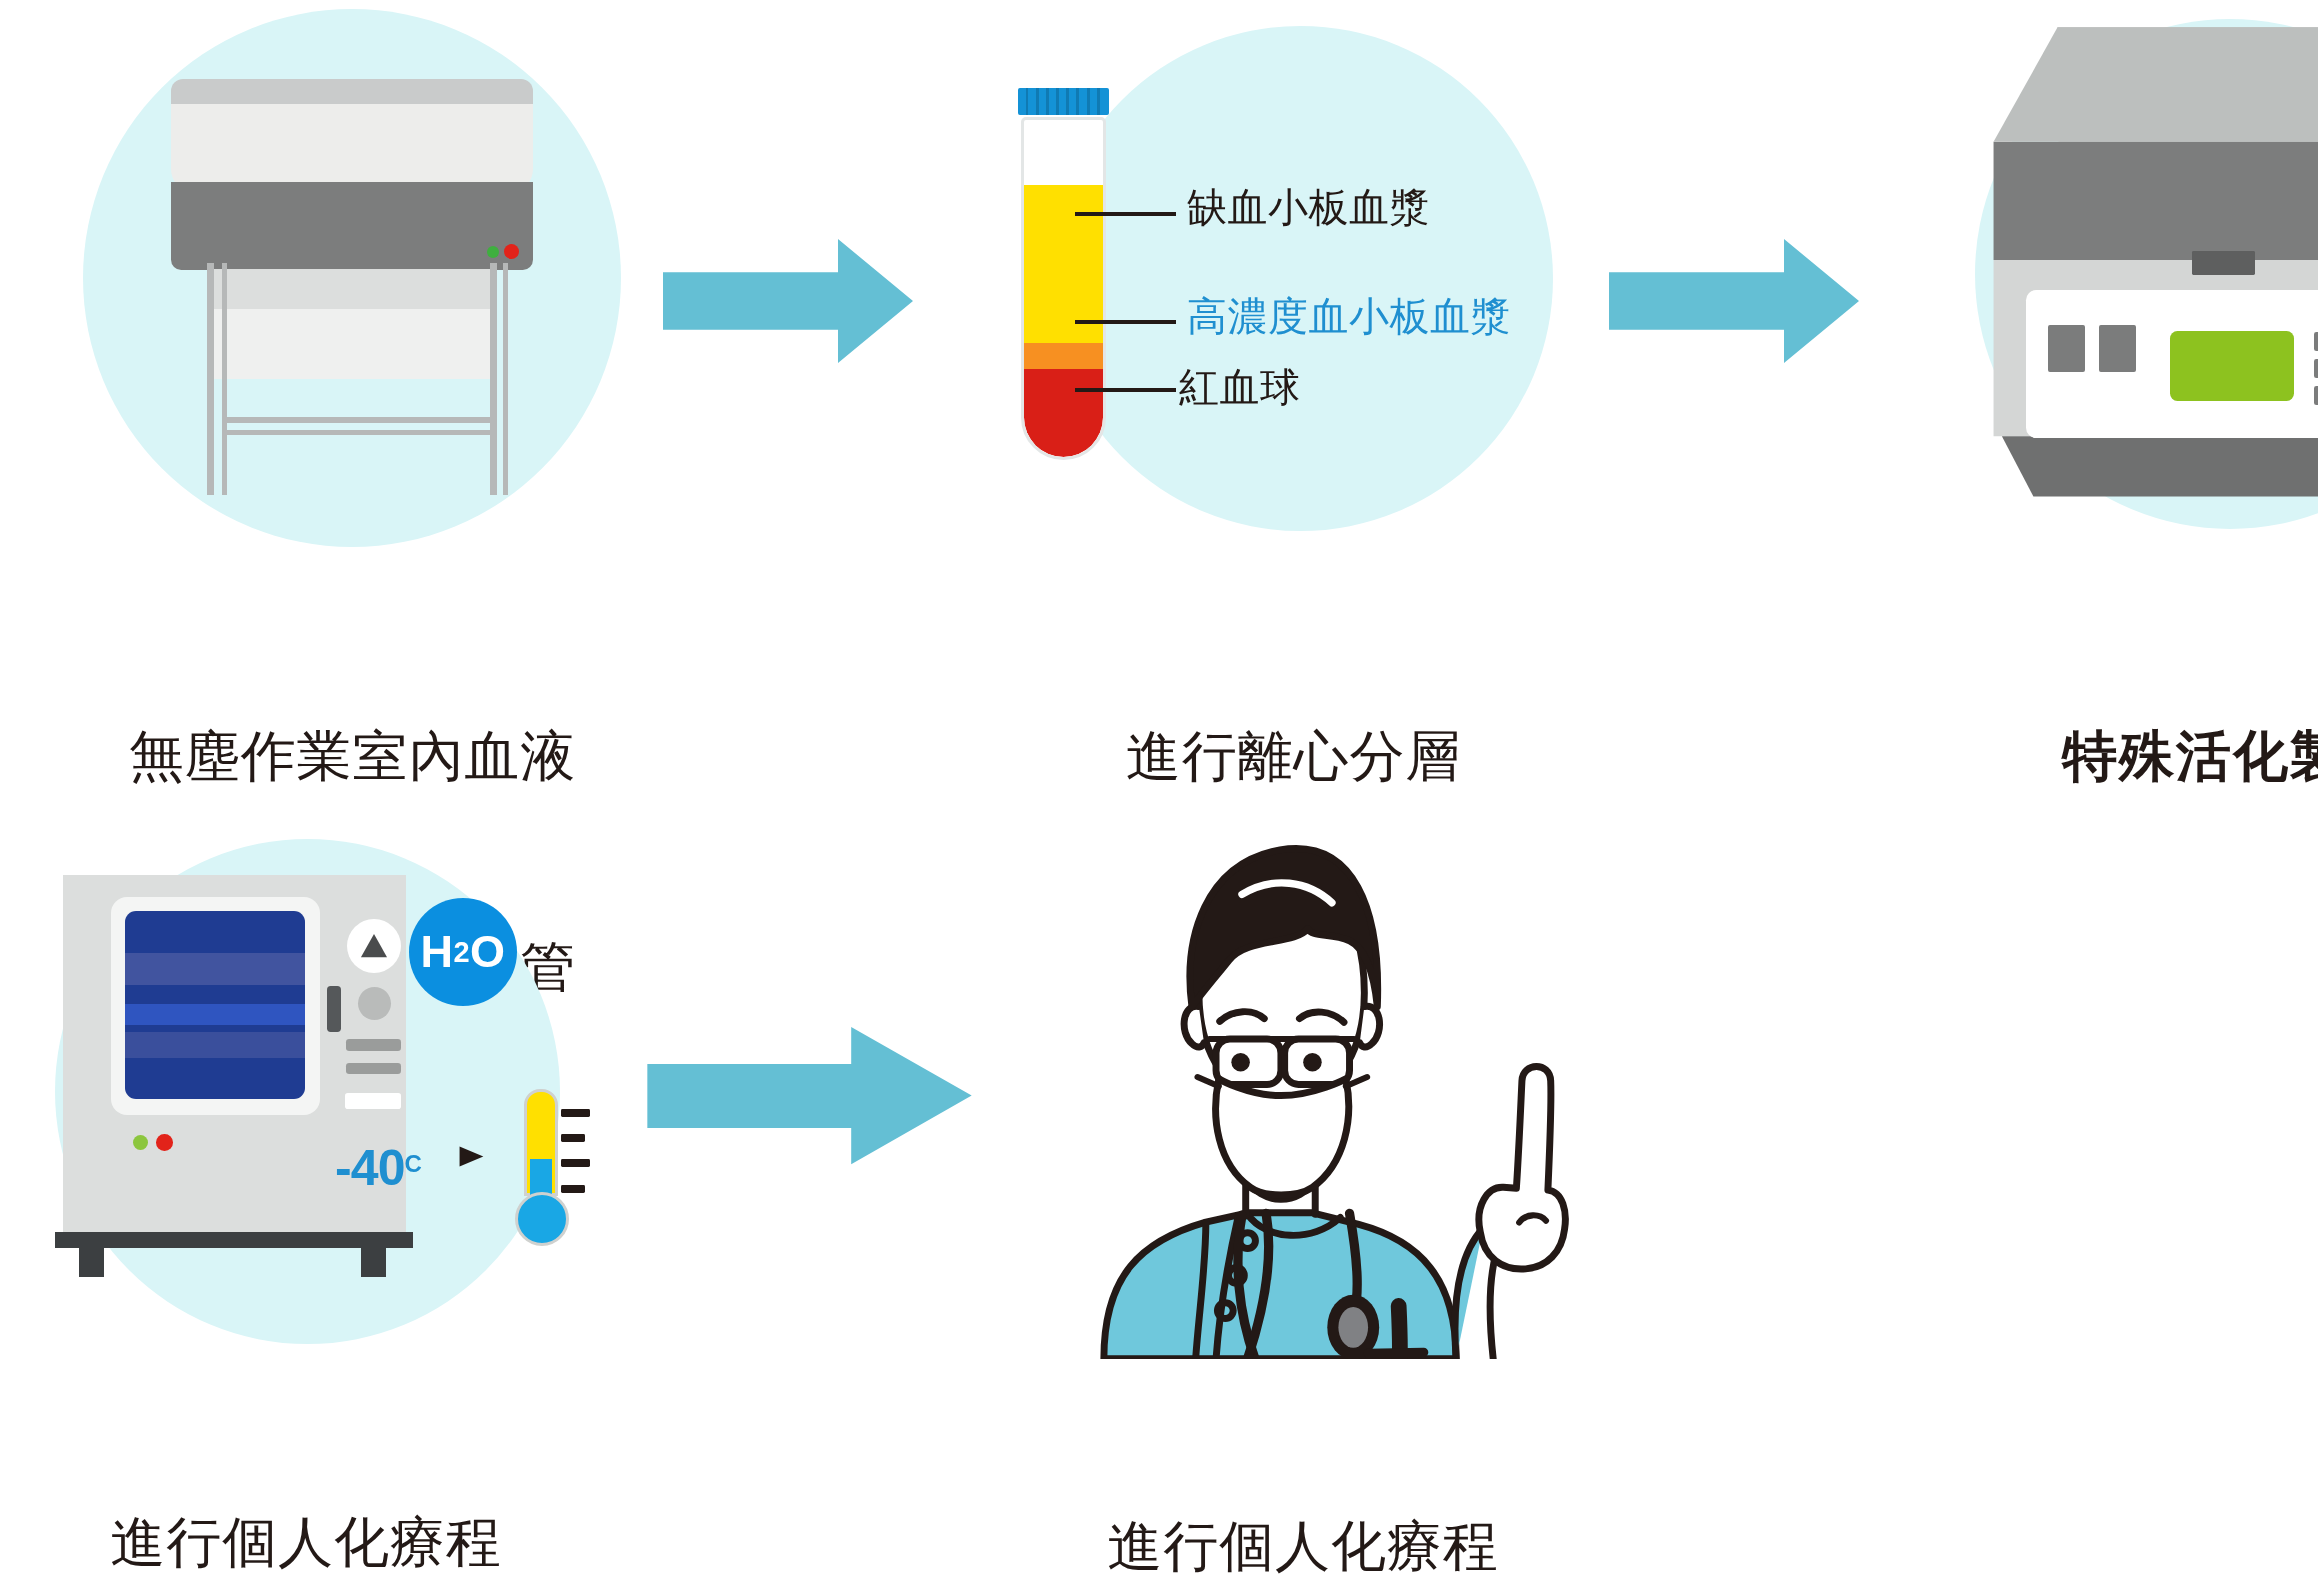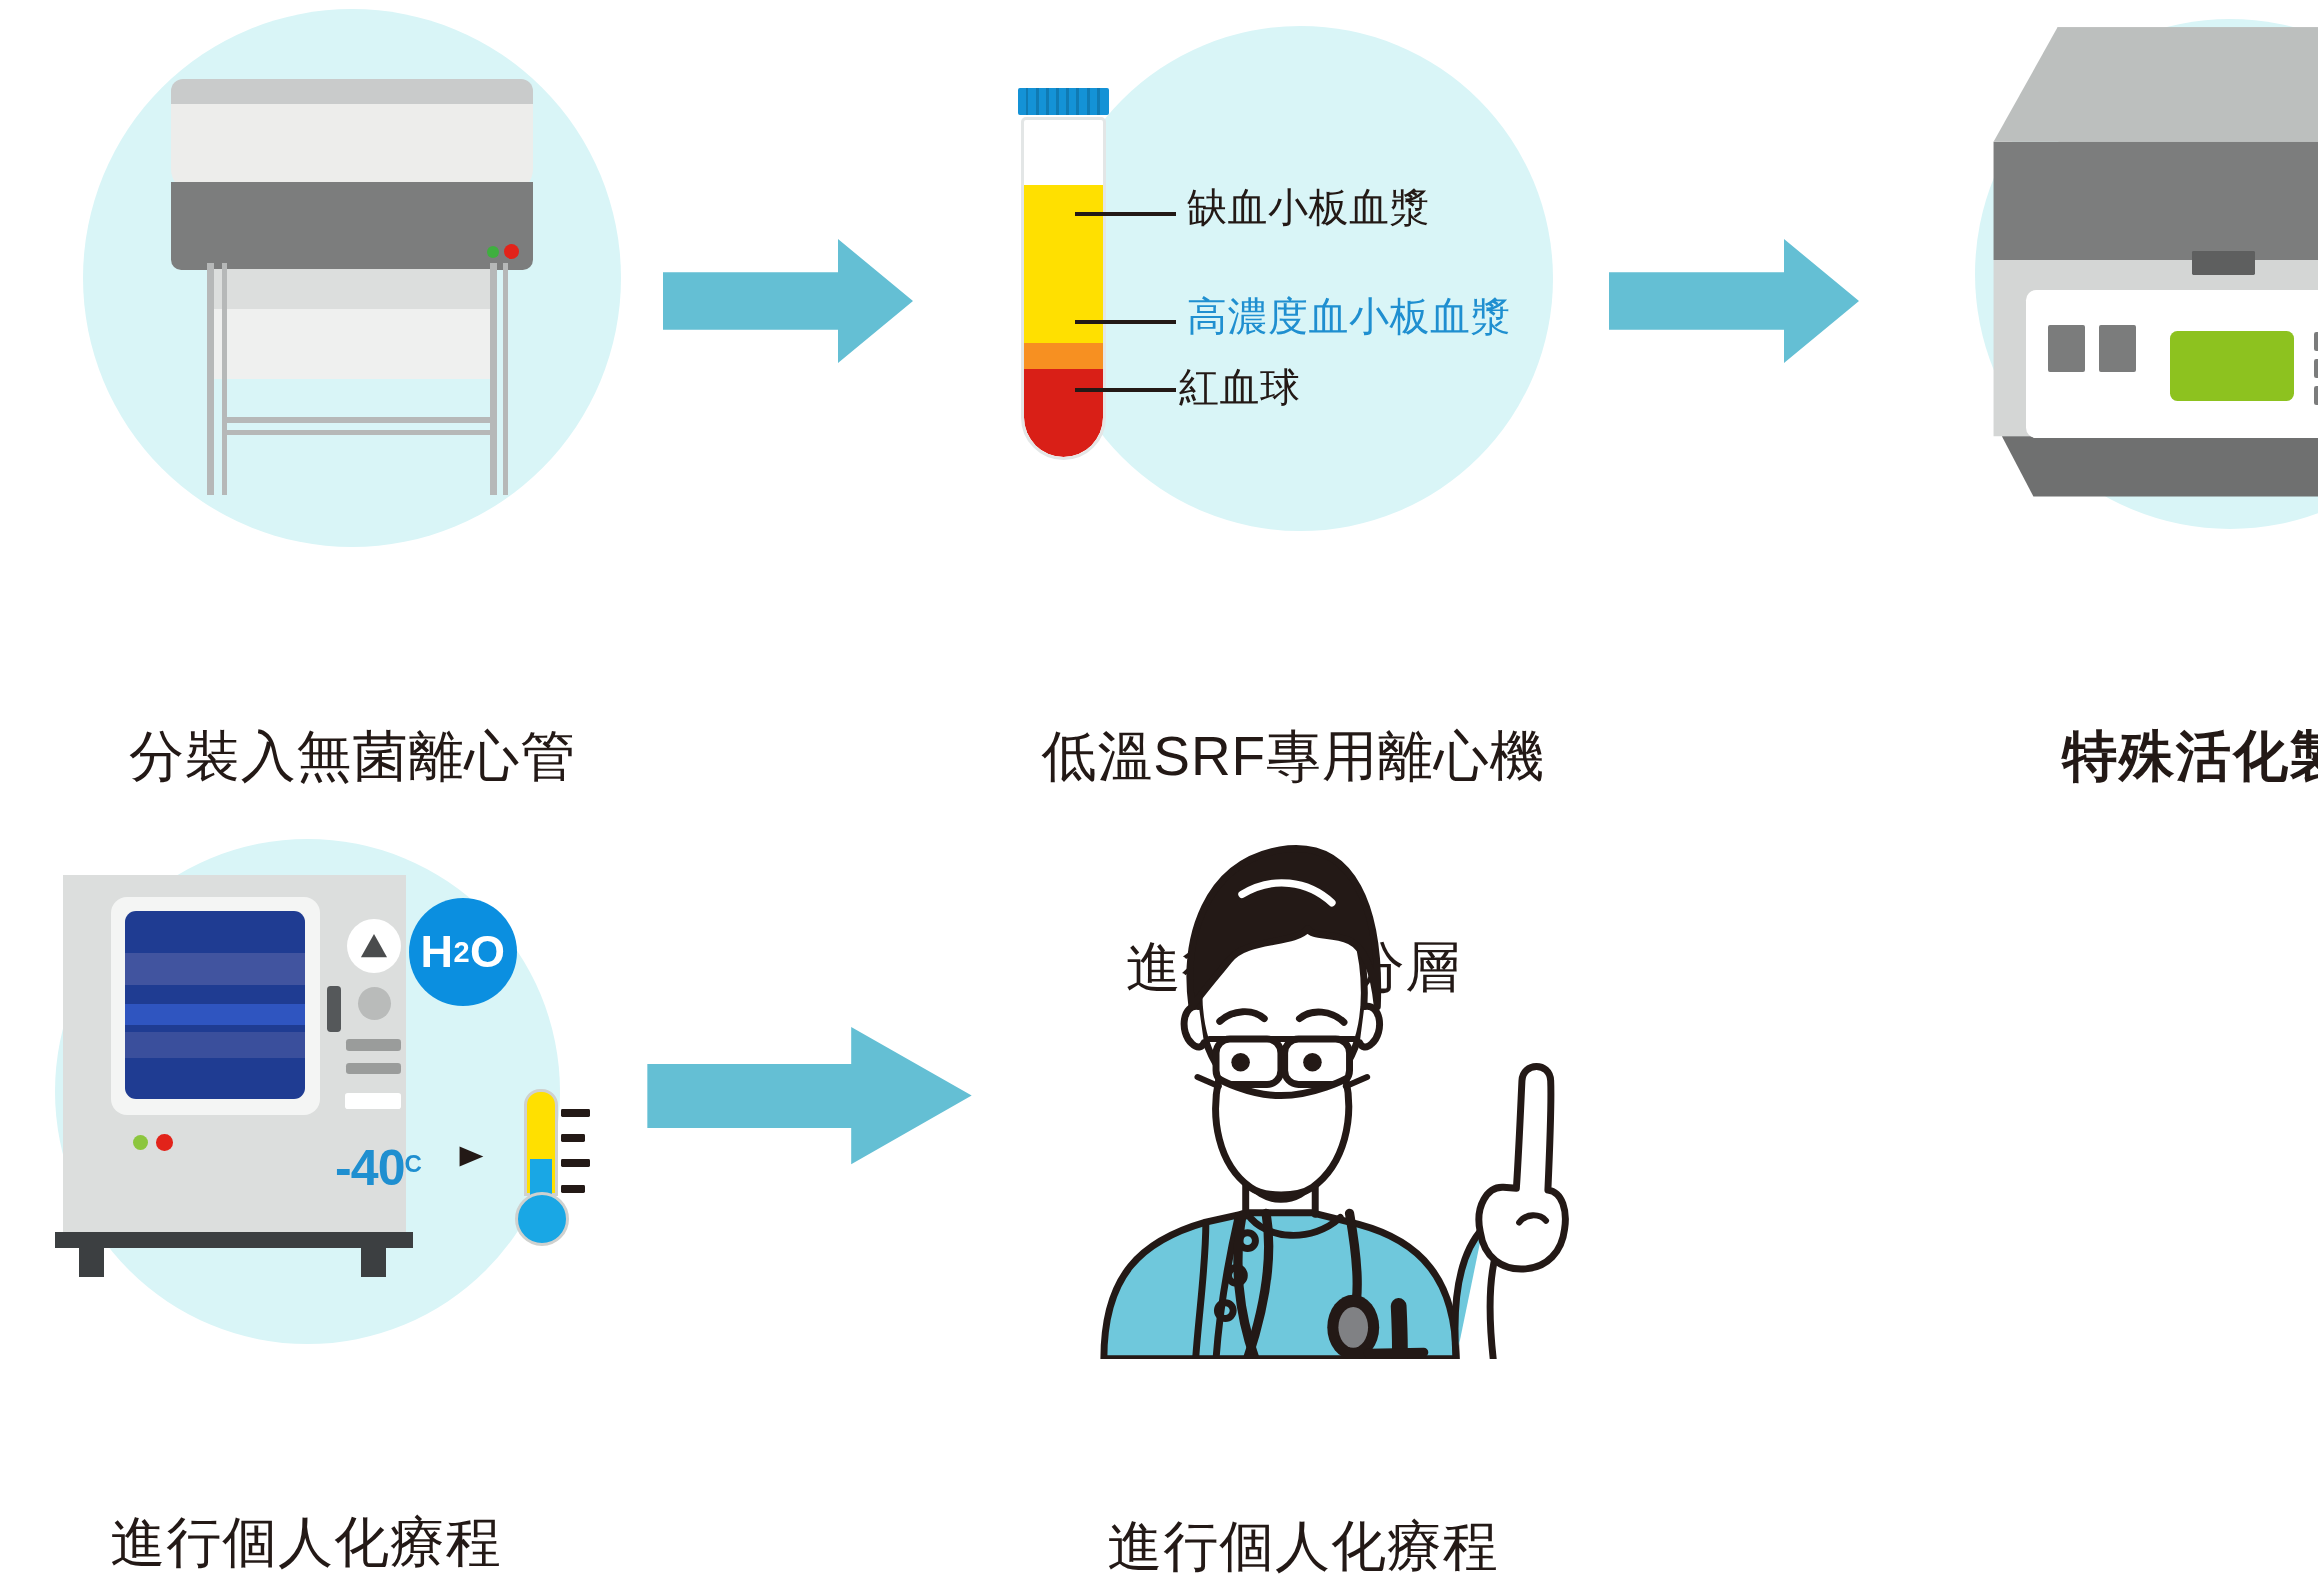--- a/index.html
+++ b/index.html
@@ -119,20 +119,21 @@
       <div class="bench-leg" style="left:407px;top:254px;width:6.5px;height:232px;"></div>
       <div class="bench-leg" style="left:420px;top:254px;width:4.6px;height:232px;"></div>
       <div class="bench-bar" style="left:139px;top:408px;width:275px;height:6px;"></div>
       <div class="bench-bar" style="left:139px;top:421px;width:275px;height:4.6px;"></div>
 
       <div class="led" style="left:404px;top:237px;width:12px;height:12px;background:#3faf3f;"></div>
       <div class="led" style="left:421px;top:235px;width:15px;height:15px;background:#e2231a;"></div>
     </div>
 
     <div class="caption" style="left:28px;top:580px;width:649px;">
+      <div>無塵作業室內血液</div>
       <div>分裝入無菌離心管</div>
     </div>
   </div>
 
   <div class="arrow" style="left:663px;top:239px;width:250px;height:125px;">
     <svg width="250" height="125" viewBox="0 0 540 270">
       <polygon points="0,72 378,72 378,0 540,134 378,268 378,196 0,196" fill="#64bfd4"></polygon>
     </svg>
   </div>
 
@@ -159,21 +160,20 @@
       <div class="leader" style="left:78px;top:124px;width:101px;"></div>
       <div class="leader" style="left:78px;top:232px;width:101px;"></div>
       <div class="leader" style="left:78px;top:300px;width:101px;"></div>
 
       <div class="tube-label" style="left:190px;top:103px;font-family:Liberation Mono, monospace;">缺血小板血漿</div>
       <div class="tube-label blue" style="left:190px;top:208px;text-align:center;">高濃度血小板血漿</div>
       <div class="tube-label" style="left:182px;top:279px;">紅血球</div>
     </div>
 
     <div class="caption" style="left:969px;top:580px;width:649px;">
-      <div>低溫SRF專用離心機</div>
       <div>進行離心分層</div>
     </div>
   </div>
 
   <div class="arrow" style="left:1609px;top:239px;width:250px;height:125px;">
     <svg width="250" height="125" viewBox="0 0 540 270">
       <polygon points="0,72 378,72 378,0 540,134 378,268 378,196 0,196" fill="#64bfd4"></polygon>
     </svg>
   </div>
 

